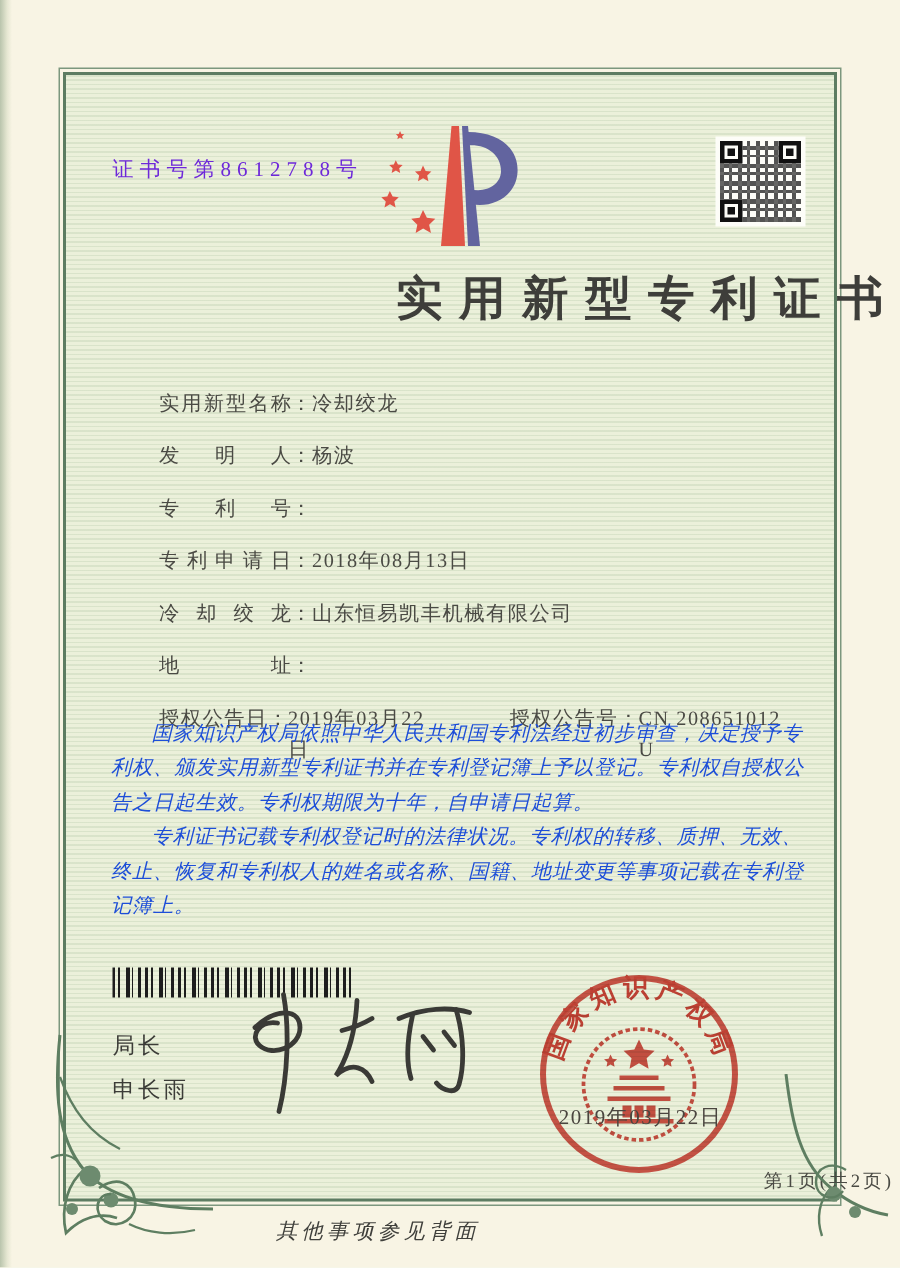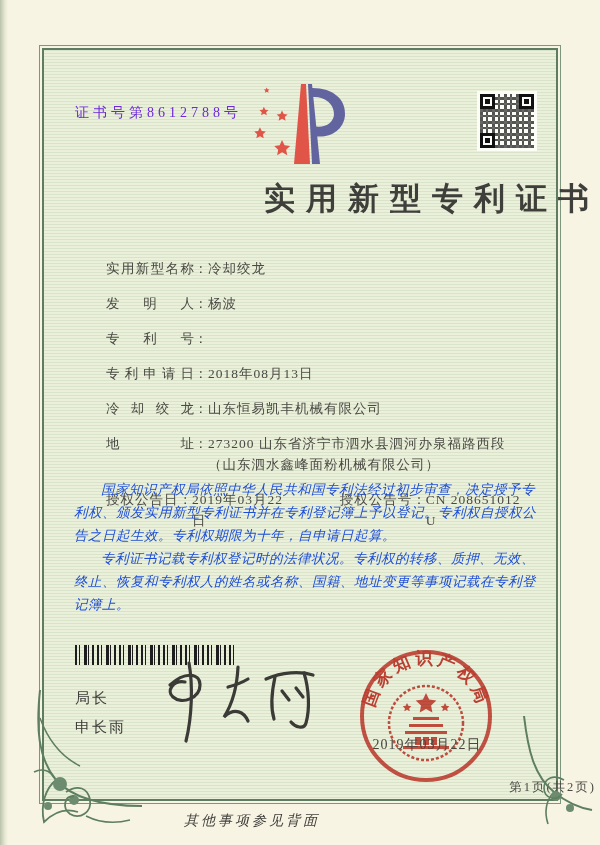--- a/index.html
+++ b/index.html
@@ -157,21 +157,20 @@
       <span class="f-value">2018年08月13日</span>
   </div>
   <div class="frow">
     <span class="f-label">冷却绞龙</span>
       <span class="f-colon">：</span>
       <span class="f-value">山东恒易凯丰机械有限公司</span>
   </div>
   <div class="frow">
     <span class="f-label">地址</span>
       <span class="f-colon">：</span>
-      <span class="f-value">273200 山东省济宁市泗水县泗河办泉福路西段（山东泗水鑫峰面粉机械有限公司）</span>
   </div>
   <div class="frow frow-double">
     <span class="fpair">
       <span class="f-label2">授权公告日</span>
         <span>：</span>
         <span class="f-value">2019年03月22日</span>
     </span>
     <span class="fpair-gap"></span>
     <span class="fpair">
       <span class="f-label2">授权公告号</span>

